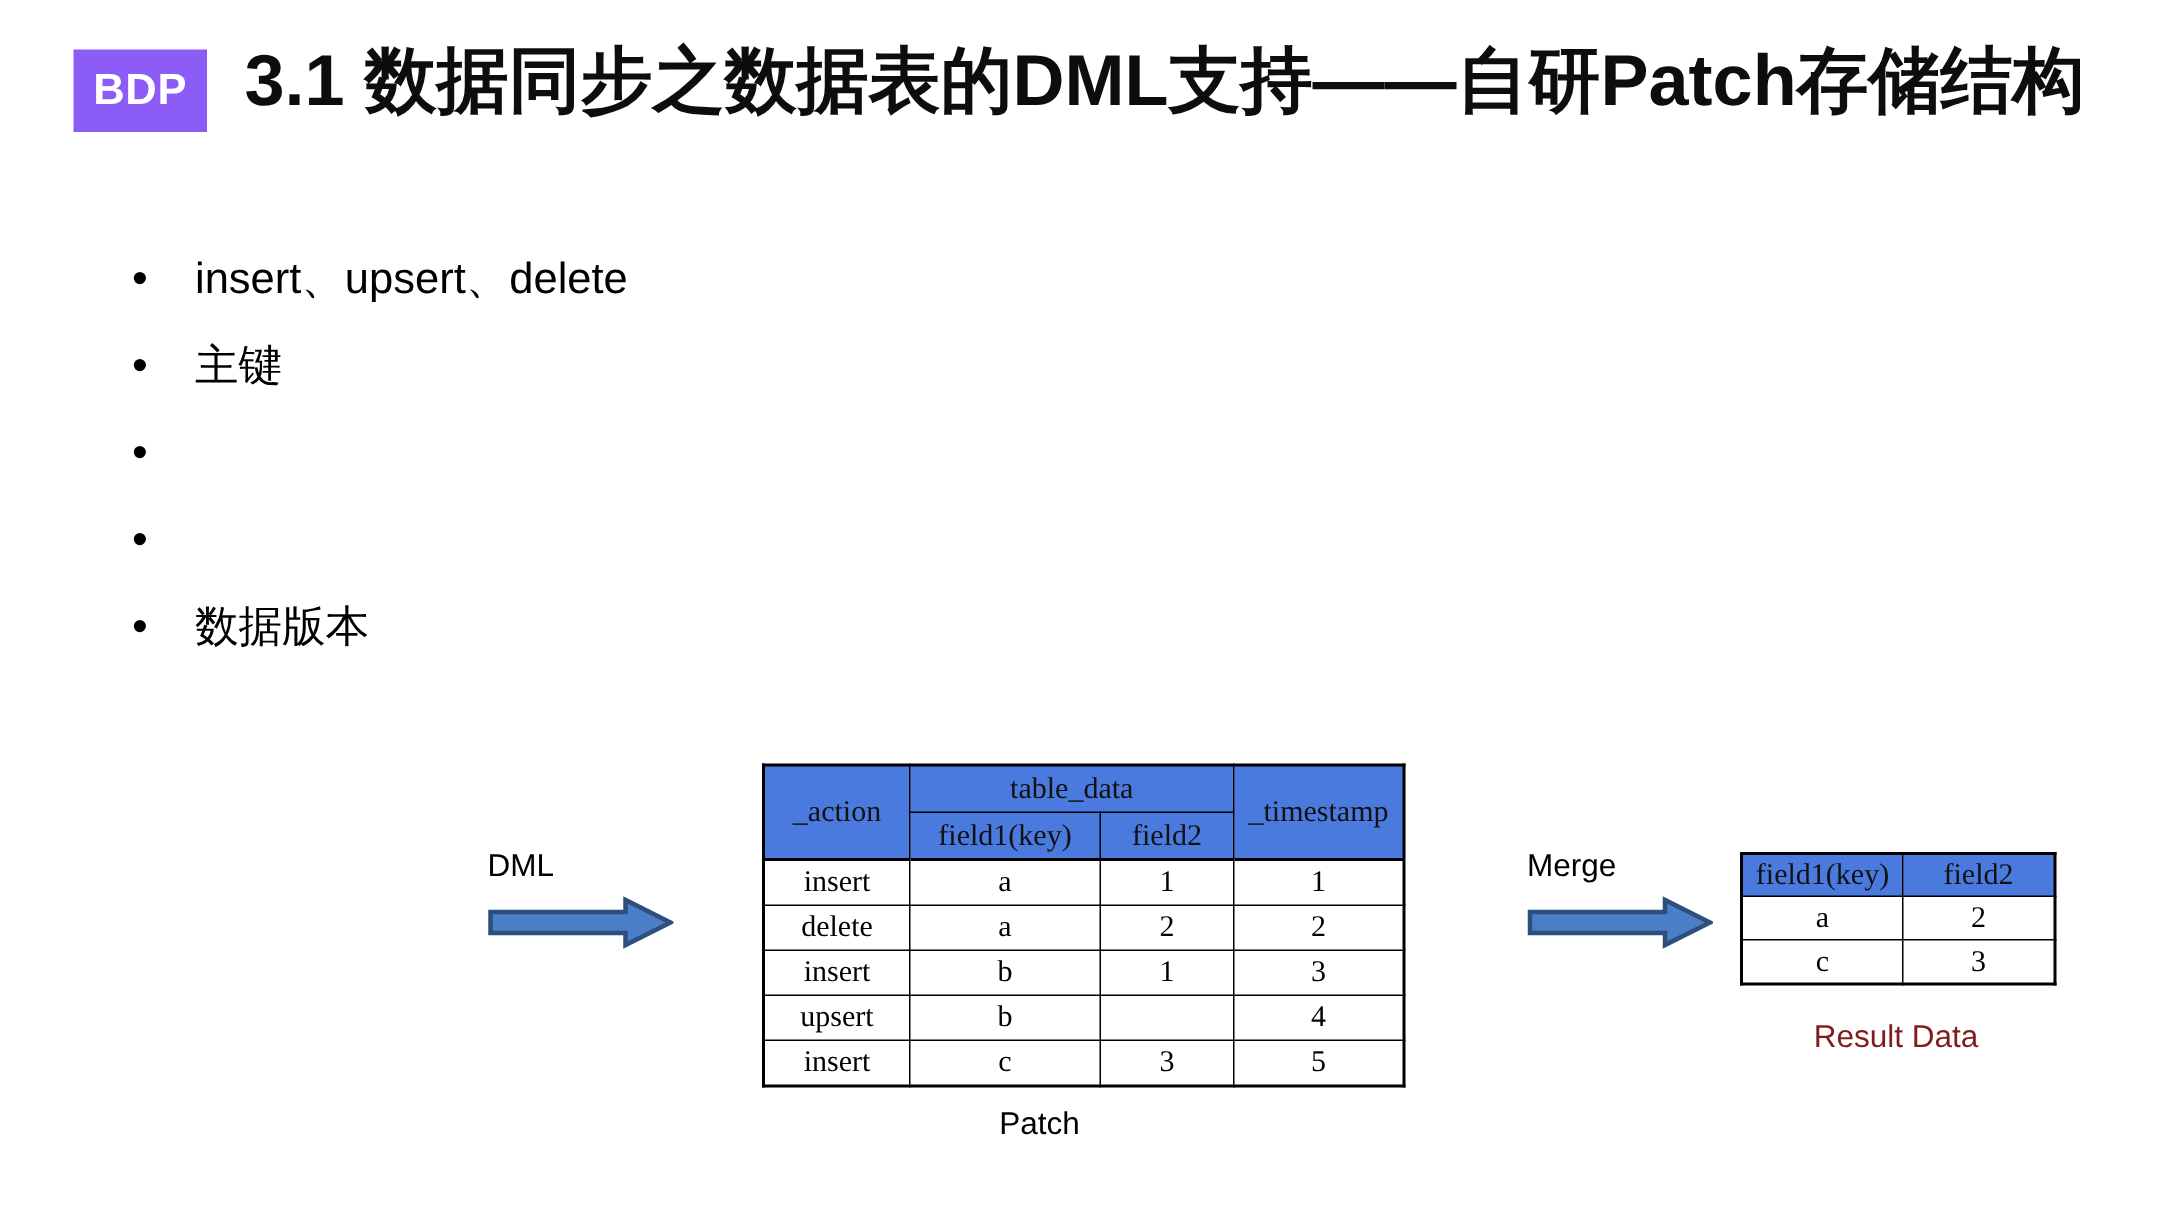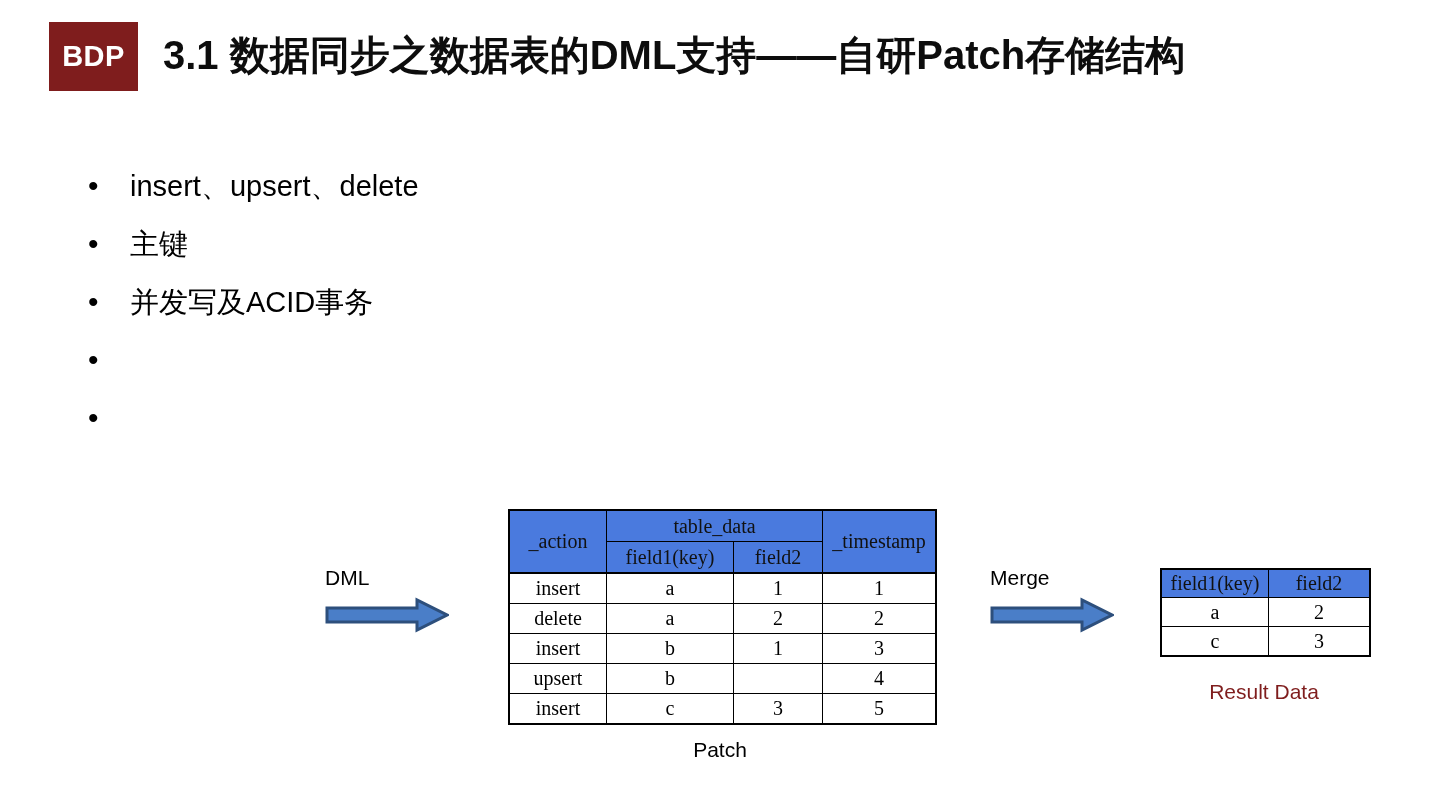--- a/index.html
+++ b/index.html
@@ -19,43 +19,43 @@
   
   #slide-header {
     position: absolute;
     left: 0; top: 0;
     width: 1440px;
     height: 110px;
   }
   #brand-logo {
     position: absolute;
     left: 49px;
-    top: 22px;
+    top: 33px;
     width: 89px;
-    height: 69px;
-    background: #7f1d1d;
+    height: 55px;
+    background: #8b5cf6;
     display: flex;
     align-items: center;
     justify-content: center;
   }
   #brand-logo .logo-text {
     color: #ffffff;
     font-family: "Liberation Sans", sans-serif;
     font-weight: bold;
     font-size: 29px;
     letter-spacing: 0.5px;
     line-height: 1;
   }
   #slide-title {
     position: absolute;
     left: 163px;
     top: 28px;
     font-family: "Liberation Sans", sans-serif;
     font-weight: bold;
-    font-size: 40px;
+    font-size: 48px;
     line-height: 54px;
     color: #0d0d0d;
     white-space: nowrap;
   }
 
   
   #bullet-list {
     position: absolute;
     left: 80px;
     top: 163px;
@@ -95,21 +95,21 @@
 
   
   #dml-group {
     position: absolute;
     left: 325px;
     top: 75px;
     width: 130px;
   }
   #merge-group {
     position: absolute;
-    left: 990px;
+    left: 1018px;
     top: 75px;
     width: 130px;
   }
   .flow-label {
     font-family: "Liberation Sans", sans-serif;
     font-size: 21px;
     line-height: 26px;
     color: #000000;
     margin-bottom: 6px;
   }
@@ -144,21 +144,21 @@
   }
   #patch-table .hdr-action      { width: 96px; height: 60px; }
   #patch-table .hdr-tabledata   { height: 30px; }
   #patch-table .hdr-f1          { width: 126px; height: 30px; }
   #patch-table .hdr-f2          { width: 88px;  height: 30px; }
   #patch-table .hdr-ts          { width: 112px; height: 60px; }
   #patch-table td.body-cell     { height: 29px; }
   #patch-table tr.first-body td { border-top: 2px solid #000; }
   #patch-caption {
     position: absolute;
-    left: 508px;
+    left: 481px;
     top: 248px;
     width: 424px;
     text-align: center;
     font-family: "Liberation Sans", sans-serif;
     font-size: 21px;
     color: #000000;
   }
 
   
   #result-table-wrap {
@@ -197,29 +197,29 @@
     <span class="bullet-text">insert、upsert、delete</span>
   </div>
 
   <div class="bullet-row">
     <span class="bullet-dot">•</span>
     <span class="bullet-text">主键</span>
   </div>
 
   <div class="bullet-row">
     <span class="bullet-dot">•</span>
-    <span class="bullet-text">并发写及ACID事务</span>
-  </div>
-
-  <div class="bullet-row">
-    <span class="bullet-dot">•</span>
-  </div>
-
-  <div class="bullet-row">
-    <span class="bullet-dot">•</span>
+  </div>
+
+  <div class="bullet-row">
+    <span class="bullet-dot">•</span>
+  </div>
+
+  <div class="bullet-row">
+    <span class="bullet-dot">•</span>
+    <span class="bullet-text">数据版本</span>
   </div>
 
 </div>
 
 <div id="diagram">
 
   <div id="dml-group">
     <div class="flow-label">DML</div>
     <svg class="block-arrow" width="124" height="36" viewBox="0 0 124 36">
       <polygon points="2,11 92,11 92,3 122,18 92,33 92,25 2,25" fill="#4a7ec8" stroke="#2d4f7c" stroke-width="3" stroke-linejoin="miter"></polygon>

